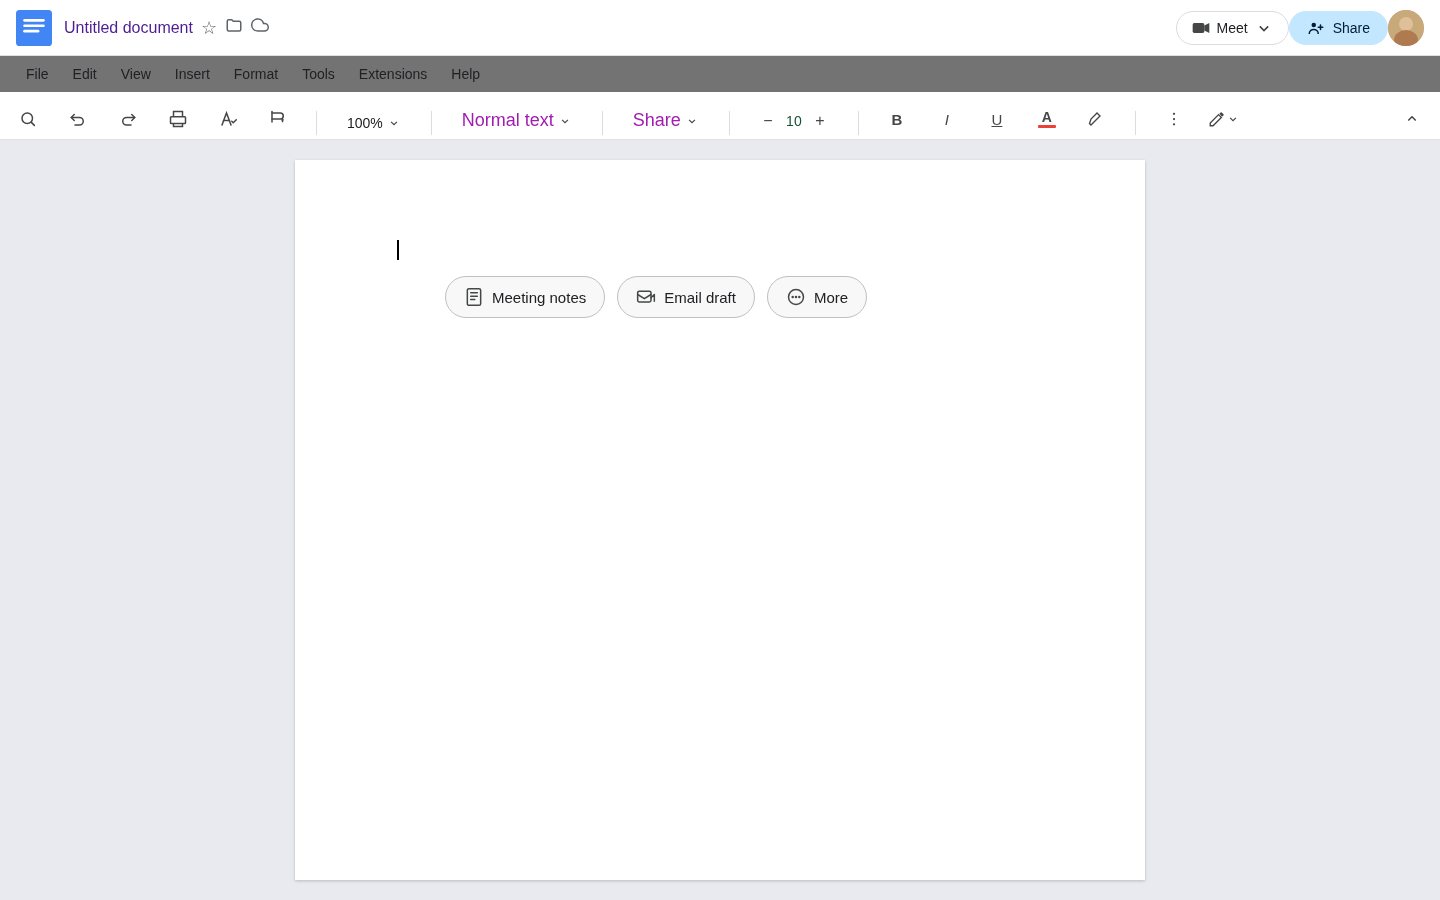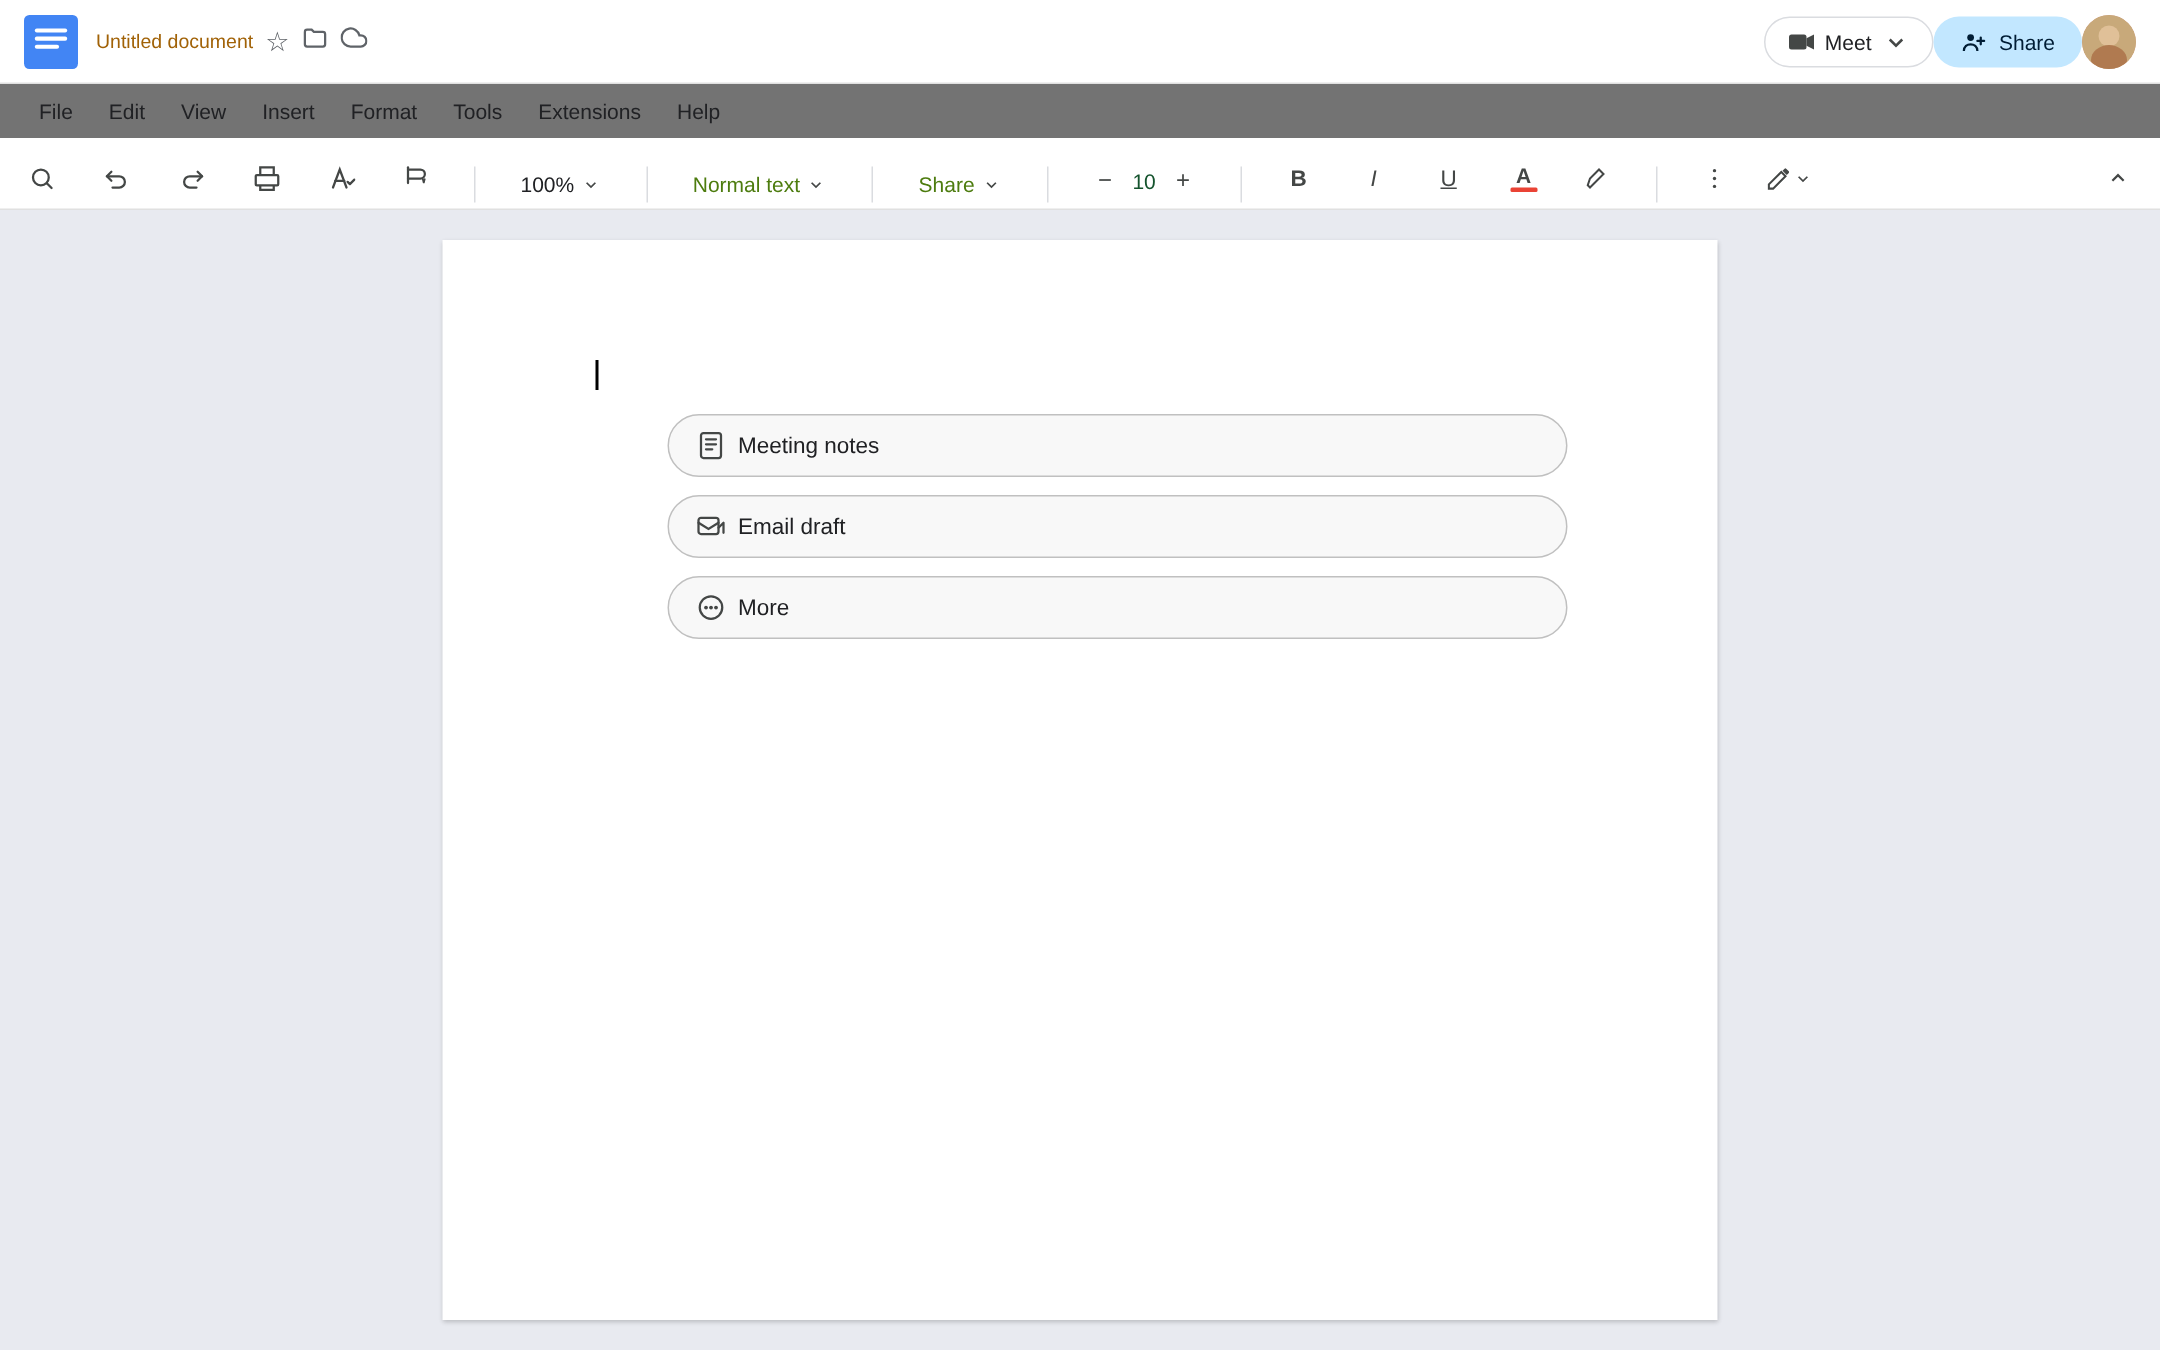--- a/index.html
+++ b/index.html
@@ -29,22 +29,22 @@
       height: 36px;
       flex-shrink: 0;
     }
     .doc-title-area {
       display: flex;
       align-items: center;
       gap: 8px;
       flex: 1;
     }
     .doc-title {
-      font-size: 13px;
-      color: #a16207;
+      font-size: 16px;
+      color: #4c1d95;
       font-weight: 400;
     }
     .title-icon {
       color: #5f6368;
       font-size: 18px;
       cursor: pointer;
     }
     .top-right {
       display: flex;
       align-items: center;
@@ -133,22 +133,22 @@
     }
     .toolbar-select {
       display: flex;
       align-items: center;
       gap: 4px;
       padding: 4px 8px;
       border-radius: 4px;
       cursor: pointer;
       border: none;
       background: transparent;
-      font-size: 14px;
-      color: #4d7c0f;
+      font-size: 18px;
+      color: #a21caf;
     }
     .zoom-area {
       display: flex;
       align-items: center;
       gap: 4px;
       padding: 4px 8px;
       border-radius: 4px;
       cursor: pointer;
       font-size: 14px;
       color: #202124;
@@ -230,21 +230,20 @@
       0%, 100% { opacity: 1; }
       50% { opacity: 0; }
     }
 
     
     .template-chips {
       display: flex;
       gap: 12px;
       margin-top: 16px;
       margin-left: 50px;
-      flex-direction: column;
     }
     .chip {
       display: flex;
       align-items: center;
       gap: 8px;
       padding: 10px 18px;
       border: 1.5px solid #c0c0c0;
       border-radius: 24px;
       cursor: pointer;
       font-size: 15px;

